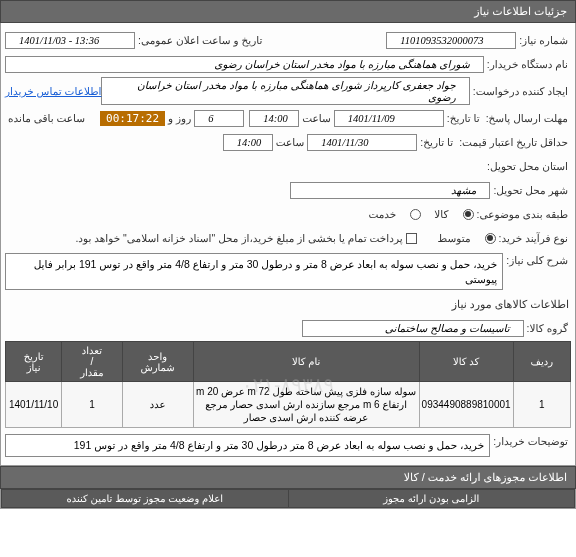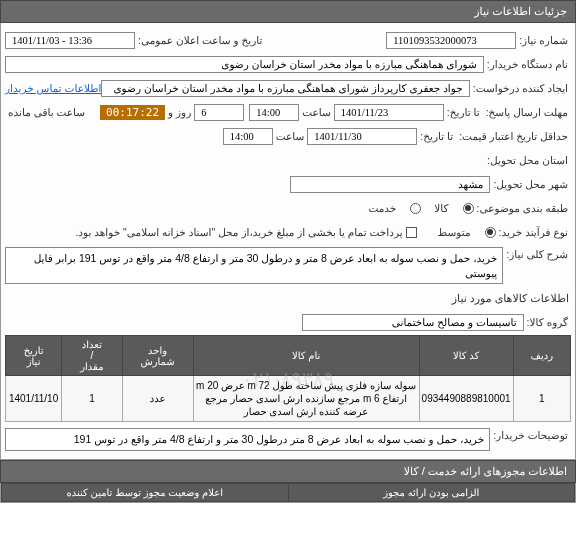--- a/index.html
+++ b/index.html
@@ -32,27 +32,28 @@
   }
   .label {
     font-size: 10.5px;
     color: #333;
     white-space: nowrap;
     padding: 0 3px;
   }
   .field {
     border: 1px solid #888;
     background: #fff;
-    padding: 1px 6px;
+    padding: 1px 13px;
     font-size: 10.5px;
     min-height: 17px;
     display: inline-flex;
     align-items: center;
     text-align: right;
     font-family: Tahoma, Arial;
+    font-style: italic;
   }
   .field.wide { flex: 1; }
   .field.num { direction: ltr; text-align: center; font-family: Tahoma; }
   .link { color: #1a5fd6; text-decoration: underline; cursor: pointer; font-size: 10.5px;}
   .countdown {
     background: #b86d00;
     color: #fff;
     padding: 1px 6px;
     font-family: monospace, Tahoma;
     font-size: 11px;
@@ -147,21 +148,21 @@
 
   <div class="row">
     <span class="label">ایجاد کننده درخواست:</span>
     <span class="field wide">جواد جعفری کارپرداز شورای هماهنگی مبارزه با مواد مخدر استان خراسان رضوی</span>
     <span class="link sp">اطلاعات تماس خریدار</span>
   </div>
 
   <div class="row">
     <span class="label">مهلت ارسال پاسخ:</span>
     <span class="label">تا تاریخ:</span>
-    <span class="field num w110">1401/11/23</span>
+    <span class="field num w110">1401/11/09</span>
     <span class="label">ساعت</span>
     <span class="field num w50">14:00</span>
     <span class="grow"></span>
     <span class="field num w50">6</span>
     <span class="label">روز و</span>
     <span class="countdown">00:17:22</span>
     <span class="label">ساعت باقی مانده</span>
   </div>
 
   <div class="row">

